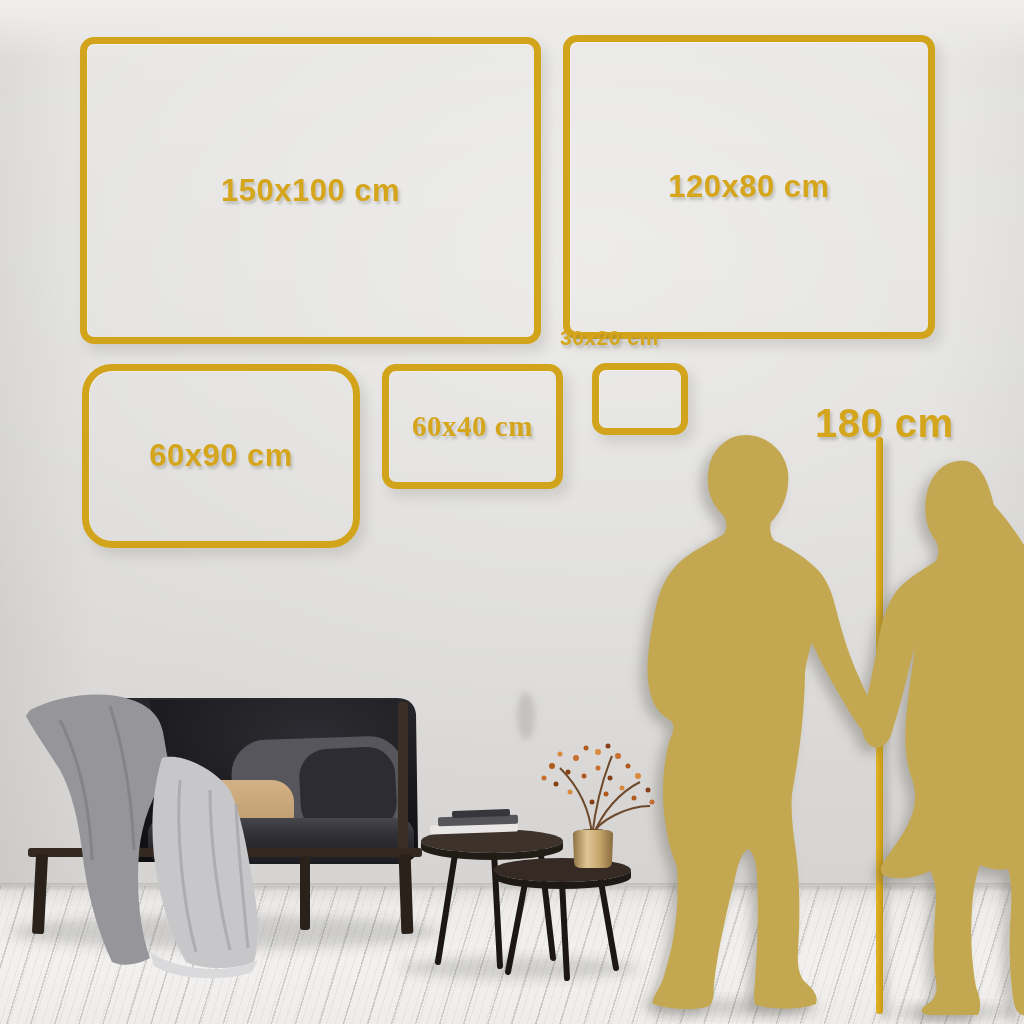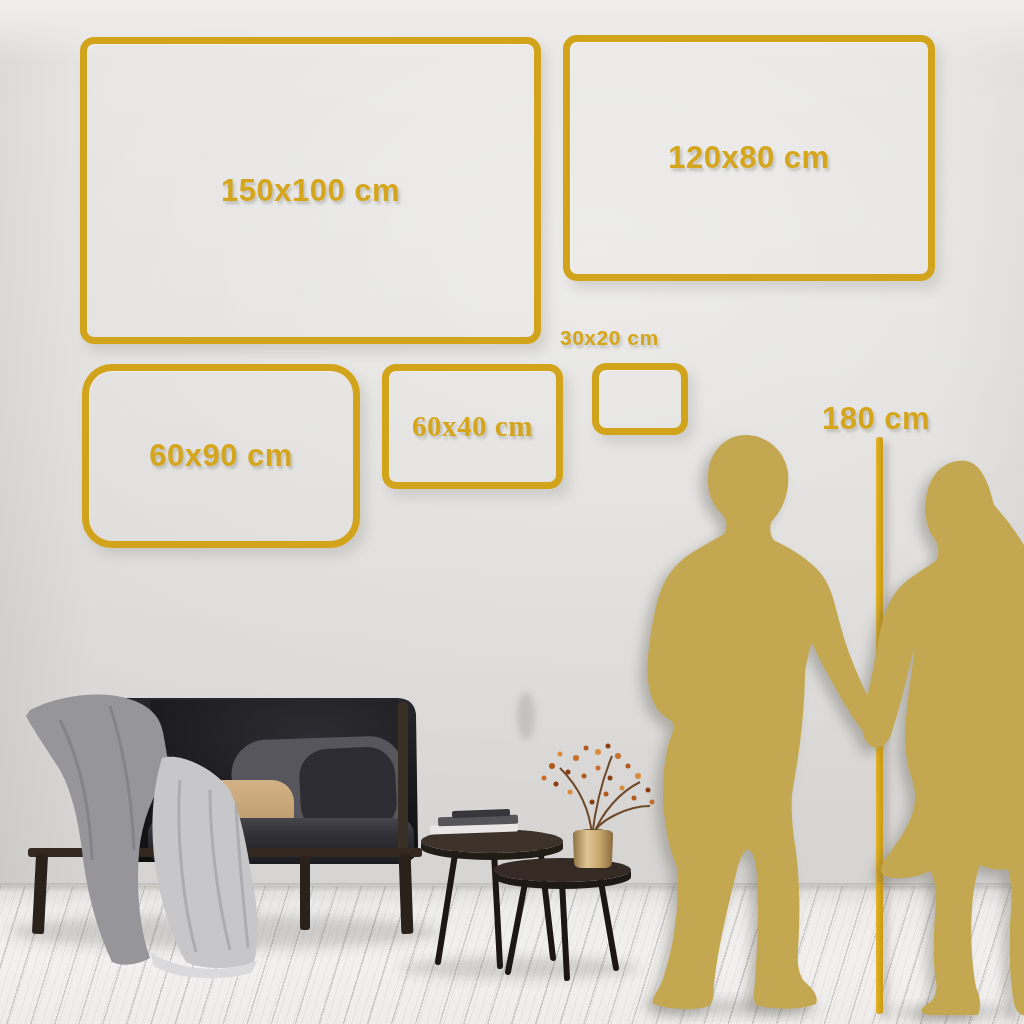--- a/index.html
+++ b/index.html
@@ -36,30 +36,30 @@
     box-shadow:6px 8px 12px rgba(95,88,70,0.16), 1px 1px 0 rgba(255,255,255,0.35) inset;
     display:flex;align-items:center;justify-content:center;
   }
   .frame-label,.float-label{
     color:#D5A51B;font-weight:bold;letter-spacing:0.5px;
     text-shadow:2px 3px 3px rgba(95,88,70,0.28);
     white-space:nowrap;
   }
   .f150{left:80px;top:37px;width:461px;height:307px;}
   .f150 .frame-label{font-size:31px;}
-  .f120{left:563px;top:35px;width:372px;height:246px;}
+  .f120{left:563px;top:35px;width:372px;height:304px;}
   .f120 .frame-label{font-size:31px;}
   .f6090{left:82px;top:364px;width:278px;height:184px;border-radius:30px;}
   .f6090 .frame-label{font-size:31px;}
   .f6040{left:382px;top:364px;width:181px;height:125px;font-family:Liberation Serif, serif;}
   .f6040 .frame-label{font-size:29px;}
   .f3020{left:592px;top:363px;width:96px;height:72px;}
   .label-3020{position:absolute;left:560px;top:326px;font-size:21px;}
   
-  .label-180{position:absolute;left:815px;top:401px;width:122px;text-align:center;font-size:31px;}
+  .label-180{position:absolute;left:815px;top:401px;width:122px;text-align:center;font-size:40px;}
   .height-line{
     position:absolute;left:876px;top:437px;width:7px;height:577px;
     background:linear-gradient(90deg,#E2B329,#C9990E);border-radius:3px;
     box-shadow:5px 5px 7px rgba(95,88,70,0.30);
   }
   
   .furniture,.couple{position:absolute;left:0;top:0;width:1024px;height:1024px;pointer-events:none;}
   .couple{filter:drop-shadow(-7px 6px 6px rgba(105,100,90,0.38));}
 </style>
 </head>

